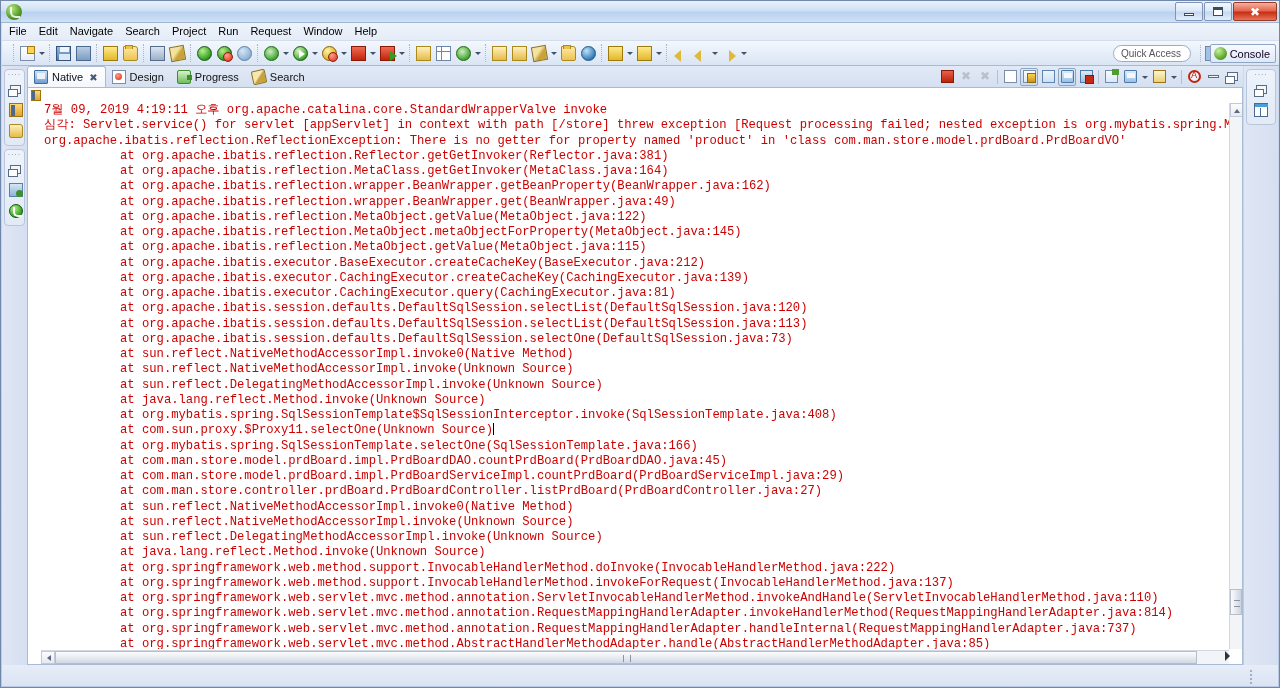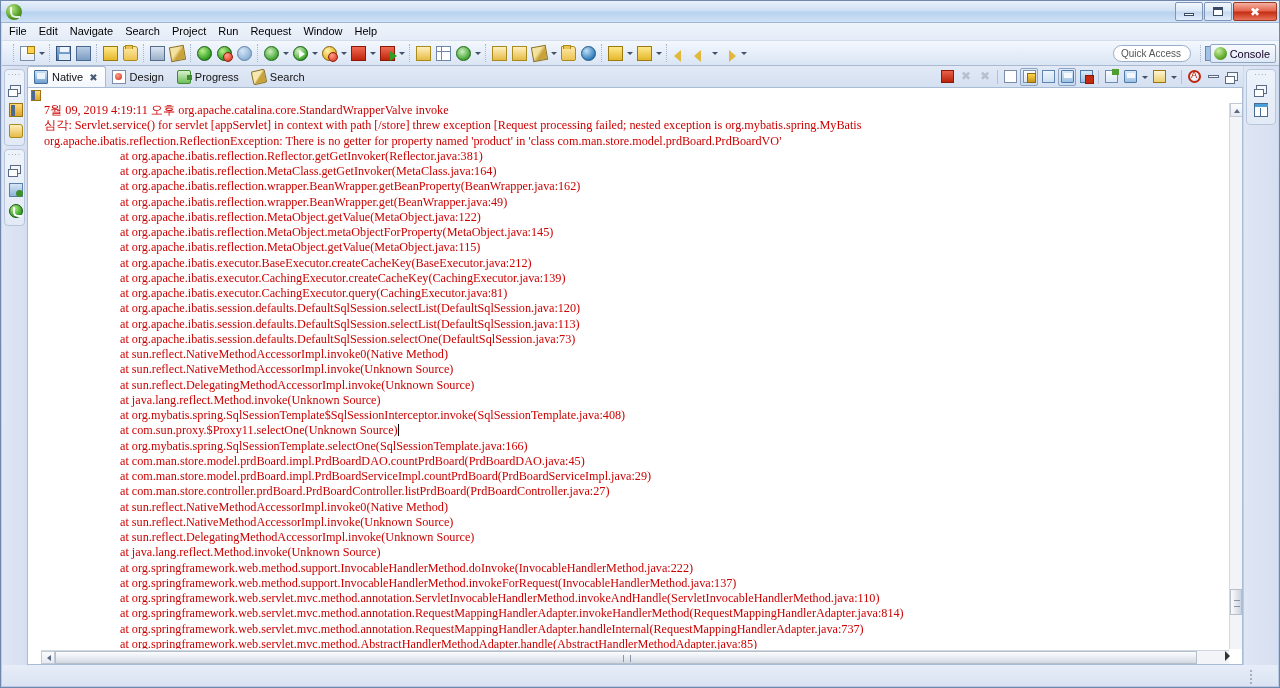--- a/index.html
+++ b/index.html
@@ -263,21 +263,21 @@
   .hdr-ic { width:10px; height:11px; position:relative;
     background: linear-gradient(to bottom,#ffd97a,#e0a42c); border:1px solid #9b7415; }
   .hdr-ic:after { content:""; position:absolute; left:0px; top:0px; width:3px; height:9px; background:#4a6a92; }
   #console-header .hdr-text {
     font-family: "Liberation Sans", sans-serif; font-size: 11px; color: #000; white-space: nowrap;
   }
 
   #console-text {
     position: absolute; left: 16px; top: 15px; right: 13px; bottom: 15px;
     overflow: hidden;
-    font-family: Liberation Serif, serif;
+    font-family: Liberation Mono, monospace;
     font-size: 12.2px;
     line-height: 15.25px;
     color: #cc0000;
     white-space: pre;
   }
   #console-text .ln { height: 15.25px; white-space: pre; }
   #console-text .ln.indent { padding-left: 76px; }
   .caret {
     display: inline-block; width: 0; border-left: 1px solid #000;
     height: 12px; vertical-align: -2px; margin-left: 0px;

